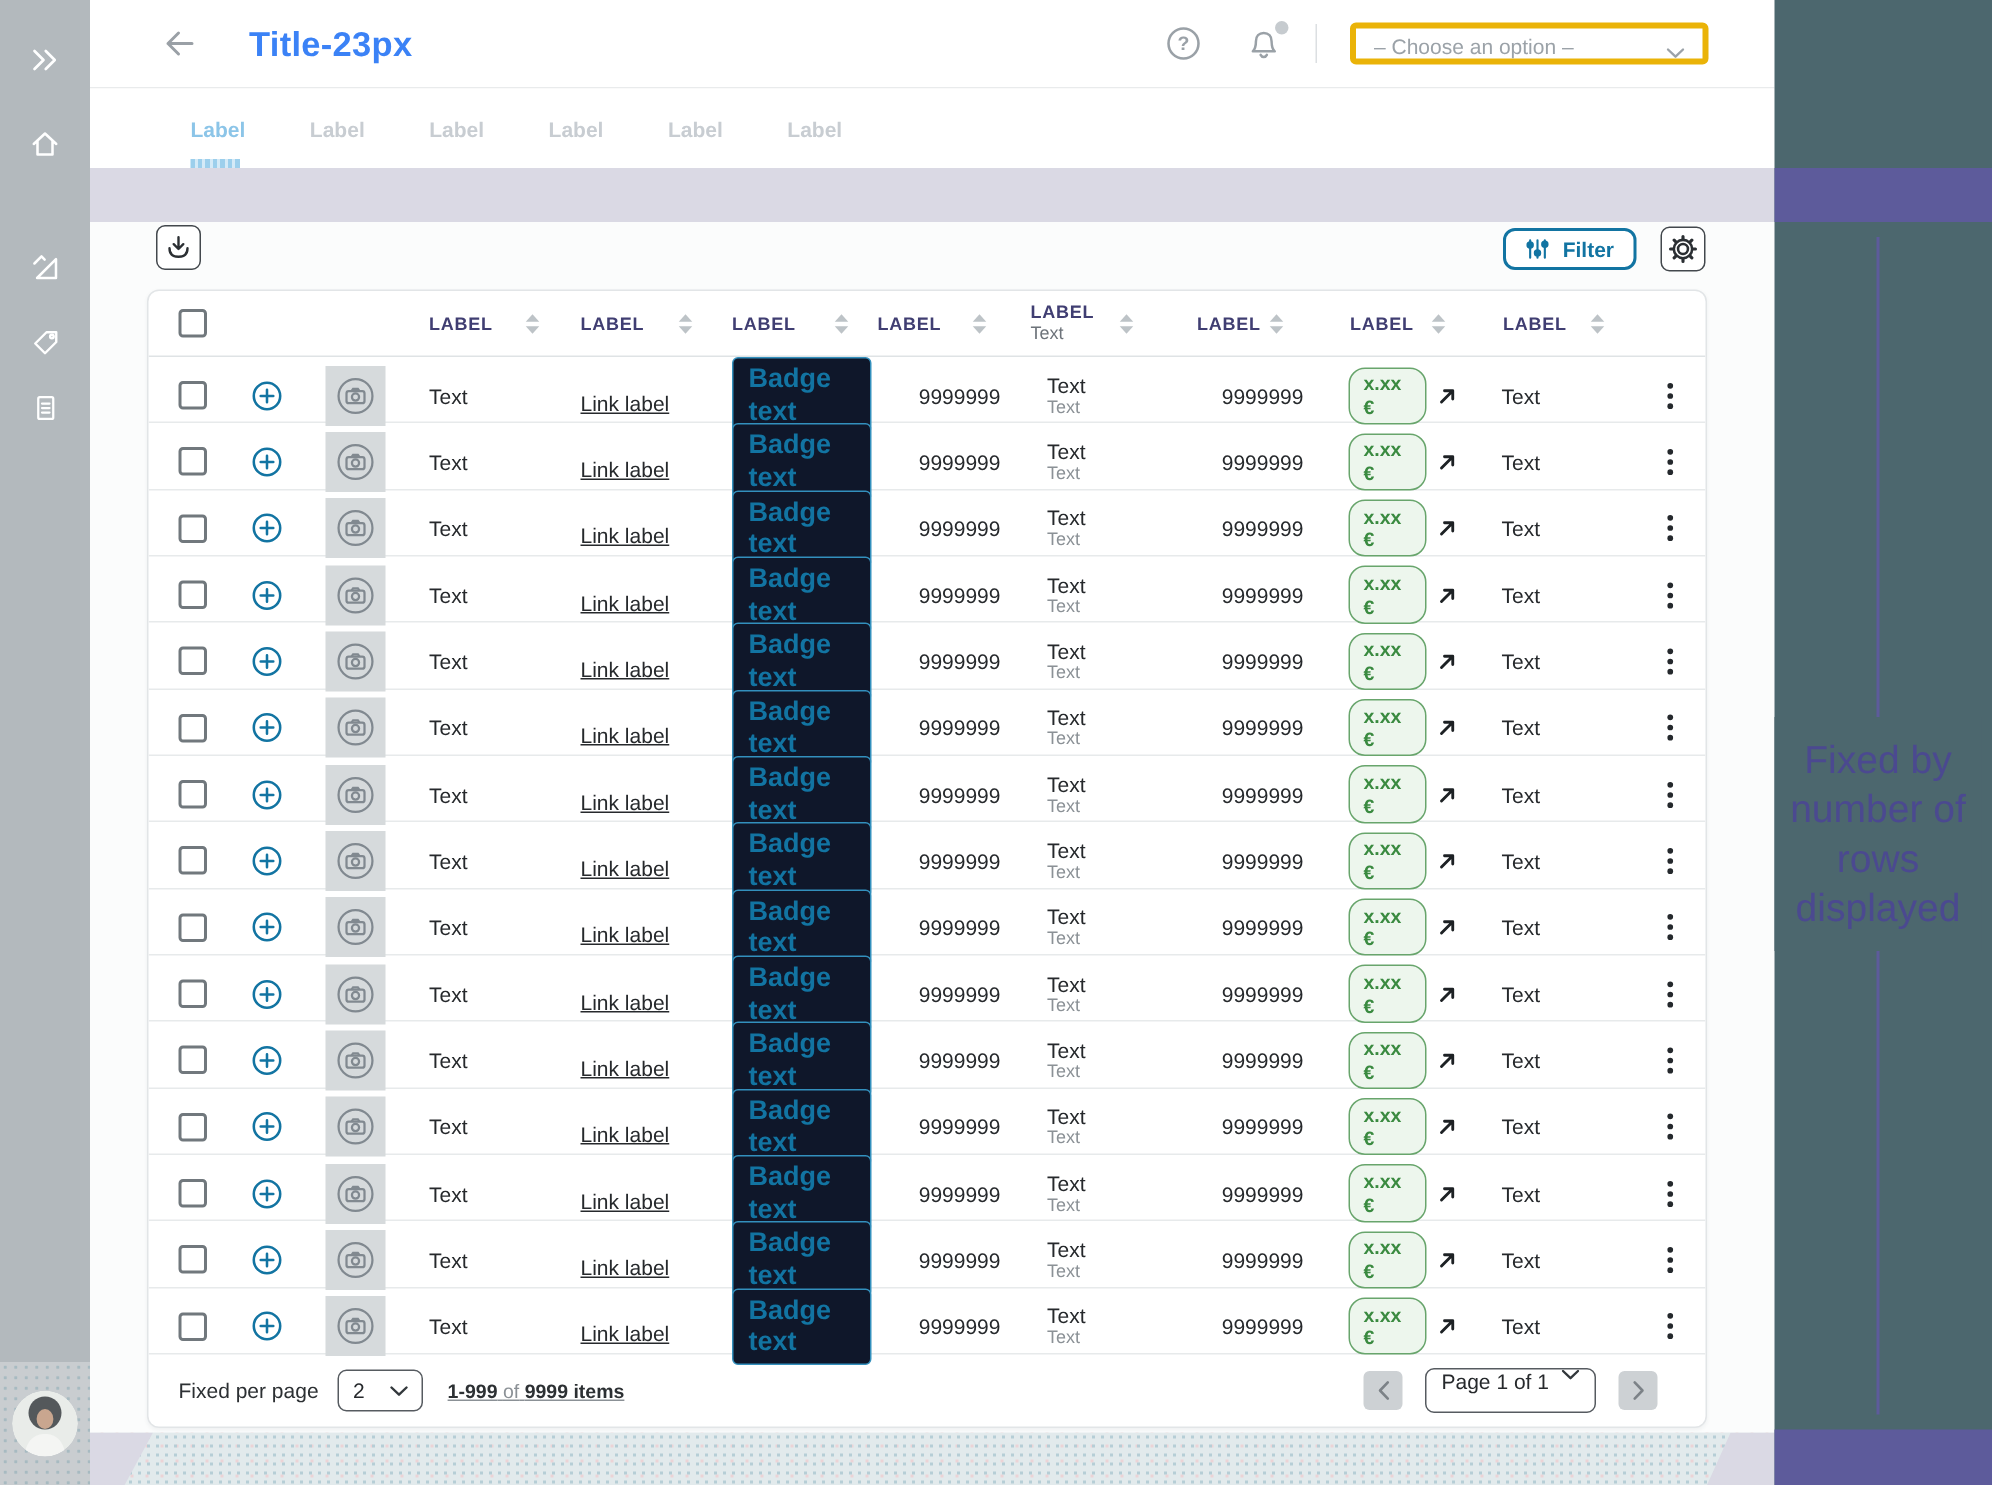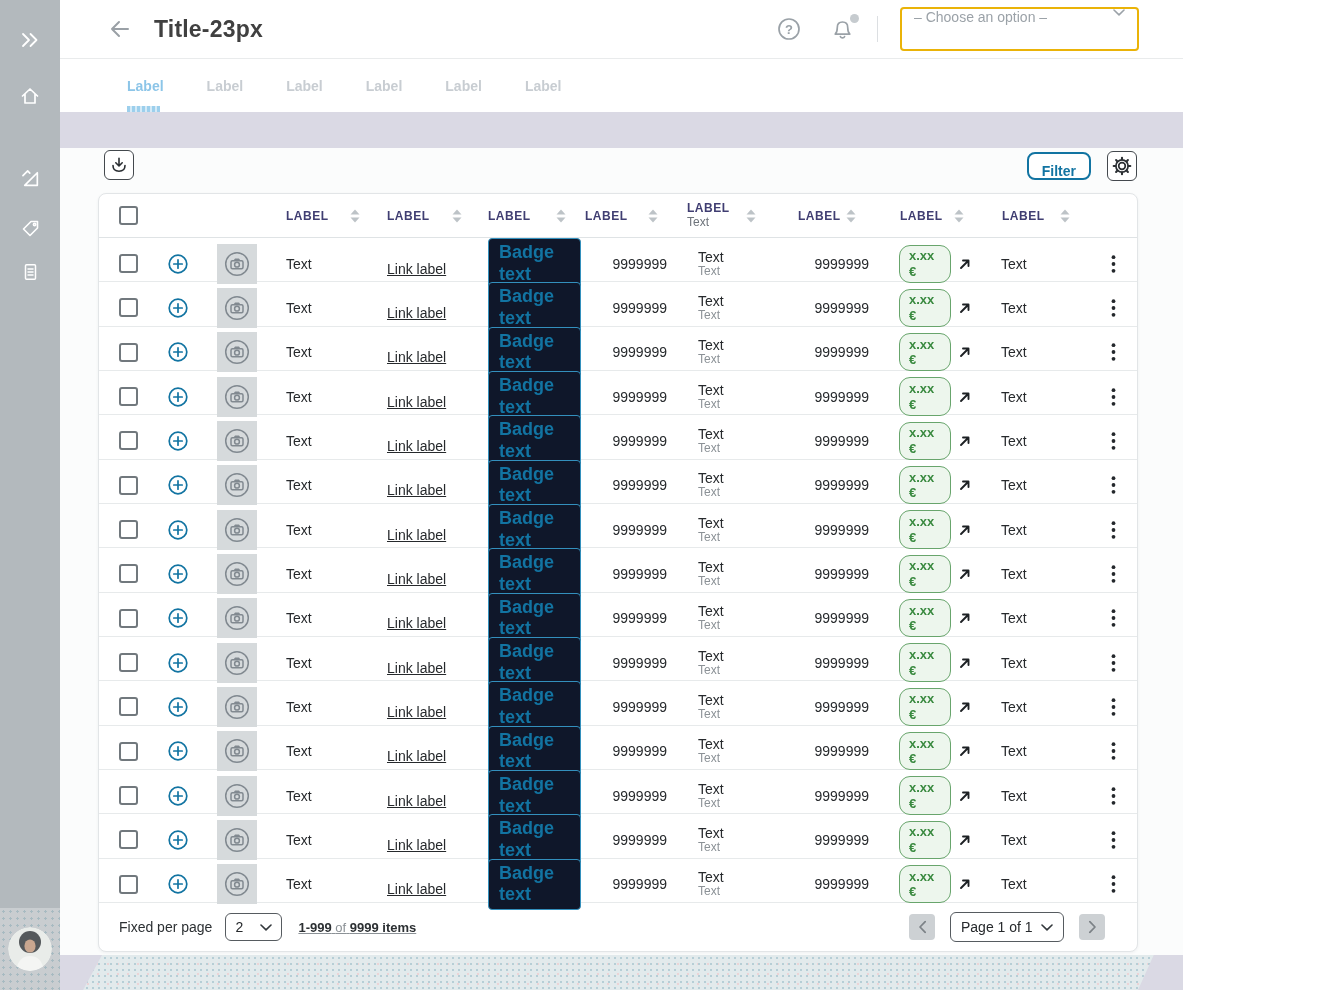--- a/index.html
+++ b/index.html
@@ -17,41 +17,41 @@
     background-image:radial-gradient(#a7bac1 1px, transparent 1.3px);
     background-size:7px 7px;
     display:flex; align-items:center; justify-content:center; }
   .user-avatar { width:44px; height:44px; border-radius:50%; overflow:hidden; cursor:pointer; border:none; padding:0; background:none; display:flex; }
 
   
   .main { position:absolute; left:60px; top:0; width:1123px; height:990px; background:#fff; }
 
   .topbar { height:59px; border-bottom:1px solid #e9ebec; display:flex; align-items:center; padding:0 44px 0 48px; }
   .back-btn { background:none; border:none; padding:0; margin-right:22px; cursor:pointer; display:flex; }
-  .page-title { font-size:23px; font-weight:bold; color:#404040; margin:0; letter-spacing:.2px; }
+  .page-title { font-size:23px; font-weight:bold; color:#3b82f6; margin:12px; letter-spacing:.2px; }
   .topbar-right { margin-left:auto; display:flex; align-items:center; }
   .icon-plain { background:none; border:none; padding:0; display:flex; cursor:pointer; }
   .bell-wrap { position:relative; margin-left:28px; }
   .bell-badge { position:absolute; top:-3px; right:-4px; width:9px; height:9px; border-radius:50%; background:#c6cbcf; }
   .vdivider { width:1px; height:26px; background:#dcdfe2; margin:0 22px; }
-  .hdr-select { width:239px; height:44px; border:2px solid #eab308; border-radius:4px; display:flex; align-items:flex-start; justify-content:space-between; padding:0 12px; color:#9ba2a8; font-size:14px; cursor:pointer; background:#fff; }
+  .hdr-select { width:239px; height:28px; border:4px solid #eab308; border-radius:4px; display:flex; align-items:flex-end; justify-content:space-between; padding:0 12px; color:#9ba2a8; font-size:14px; cursor:pointer; background:#fff; }
 
   .tabbar { height:53px; display:flex; align-items:center; padding-left:67px; background:#fff; }
   .tab { position:relative; margin-right:43px; font-size:14px; font-weight:bold; color:#c8cdd2; background:none; border:none; padding:0; cursor:pointer; height:100%; display:flex; align-items:center; }
   .tab.active { color:#8cc5e8; }
   .tab.active::after { content:""; position:absolute; left:0; bottom:0; width:33px; height:6px;
     background:repeating-linear-gradient(90deg,#9ccfec 0 3px,#d4eaf7 3px 5px); }
 
   .band { height:36px; background:#dad9e4; }
 
   .content { position:relative; height:807px; background:#fbfcfc; }
 
   .dl-btn { position:absolute; left:44px; top:2px; width:30px; height:30px; background:#fff; border:1.5px solid #43484d; border-radius:6px; display:flex; align-items:center; justify-content:center; cursor:pointer; padding:0; }
   .toolbar-right { position:absolute; top:3px; right:46px; display:flex; align-items:center; gap:16px; }
-  .filter-btn { height:28px; border:2px solid #1274a2; border-radius:8px; background:#fff; color:#1274a2; font-weight:bold; font-size:14px; font-family:inherit; display:flex; align-items:center; gap:9px; padding:0 13px; cursor:pointer;flex-direction:column; }
+  .filter-btn { height:28px; border:2px solid #1274a2; border-radius:8px; background:#fff; color:#1274a2; font-weight:bold; font-size:14px; font-family:inherit; display:flex; align-items:center; gap:9px; padding:0 13px; cursor:pointer; }
   .gear-btn { width:30px; height:30px; background:#fff; border:1.5px solid #43484d; border-radius:6px; display:flex; align-items:center; justify-content:center; cursor:pointer; padding:0; }
 
   
   .card { position:absolute; left:38px; top:45px; width:1040px; height:759px; background:#fff; border:1px solid #e2e5e7; border-radius:8px; overflow:hidden; box-shadow:0 1px 3px rgba(40,50,60,.06); }
   .grid { display:grid; grid-template-columns:58px 42px 76px 100px 102px 104px 92px 98px 100px 80px 28px 108px 52px; align-items:center; }
   .thead { height:44px; border-bottom:1px solid #dfe3e5; }
   .hcell { display:flex; align-items:center; font-size:12px; font-weight:bold; letter-spacing:.5px; color:#403e72; cursor:pointer; height:100%; }
   .h4 { padding-left:11px; } .h5 { padding-left:12px; } .h6 { padding-left:11px; }
   .h7 { padding-left:4px; } .h8 { padding-left:14px; } .h9 { padding-left:27px; }
   .h10 { grid-column:span 2; padding-left:29px; } .h12 { padding-left:23px; }
@@ -77,21 +77,21 @@
   .price { display:inline-block; background:#edf6ed; border:1.5px solid #68a56c; border-radius:11px; color:#3a8a40; font-weight:bold; font-size:13px; padding:2.5px 9px; line-height:1.2; }
   .t-main { line-height:1.15; }
   .t-sub { font-size:12px; color:#8b9196; line-height:1.15; }
 
   .tfoot { display:flex; align-items:center; height:49px; padding:0 32px 0 20px; font-size:14px; color:#2c3033; }
   .rpp-select { width:57px; height:28px; border:1.5px solid #565b60; border-radius:6px; display:flex; align-items:center; justify-content:space-between; padding:0 9px; margin:0 16px 0 13px; cursor:pointer; background:#fff; color:#26292c; }
   .range { font-size:13px; color:#8b9196;text-decoration:underline; }
   .range b { color:#2c3033; }
   .pager { margin-left:auto; display:flex; align-items:center; gap:15px; }
   .pg-btn { width:26px; height:26px; border:none; border-radius:4px; background:#cdd1d4; display:flex; align-items:center; justify-content:center; cursor:pointer; color:#7c8287; padding:0; }
-  .page-select { width:114px; height:30px; border:1.5px solid #565b60; border-radius:6px; display:flex; align-items:center; justify-content:space-between; padding:0 10px; background:#fff; cursor:pointer; font-size:14px; color:#26292c; }
+  .page-select { width:114px; height:30px; border:1.5px solid #565b60; border-radius:6px; display:flex; justify-content:space-between; padding:0 10px; background:#fff; cursor:pointer; font-size:14px; color:#26292c; }
   .chev-dark { color:#33383c; } .chev-gray { color:#9ba2a8; } .chev-pg { color:#7c8287; }
   .rot-l { transform:rotate(90deg); } .rot-r { transform:rotate(-90deg); }
 
   
   .bottom-strip { position:absolute; left:0; top:955px; width:1123px; height:35px;
     background-color:#e2eaec;
     background-image:radial-gradient(#b6ced6 1px, transparent 1.3px), radial-gradient(#ecd3d6 1px, transparent 1.3px);
     background-size:6px 6px, 10px 10px; background-position:0 0, 3px 4px; }
   .wedge-left { position:absolute; left:0; top:0; width:42px; height:35px; background:#dad9e4; clip-path:polygon(0 0,100% 0,55% 100%,0 100%); }
   .wedge-right { position:absolute; right:0; top:0; width:45px; height:35px; background:#dad9e4; clip-path:polygon(35% 0,100% 0,100% 100%,0 100%); }
@@ -1040,14 +1040,20 @@
 
       </div>
     </section>
 
     <div class="bottom-strip">
       <div class="wedge-left"></div>
       <div class="wedge-right"></div>
     </div>
   </div>
 
+  <aside class="right-panel">
+    <div class="rp-band"></div>
+    <div class="rp-line"></div>
+    <div class="rp-note">Fixed by number of rows displayed</div>
+    <div class="rp-bottom"></div>
+  </aside>
 
 </div>
 
 </body></html>

